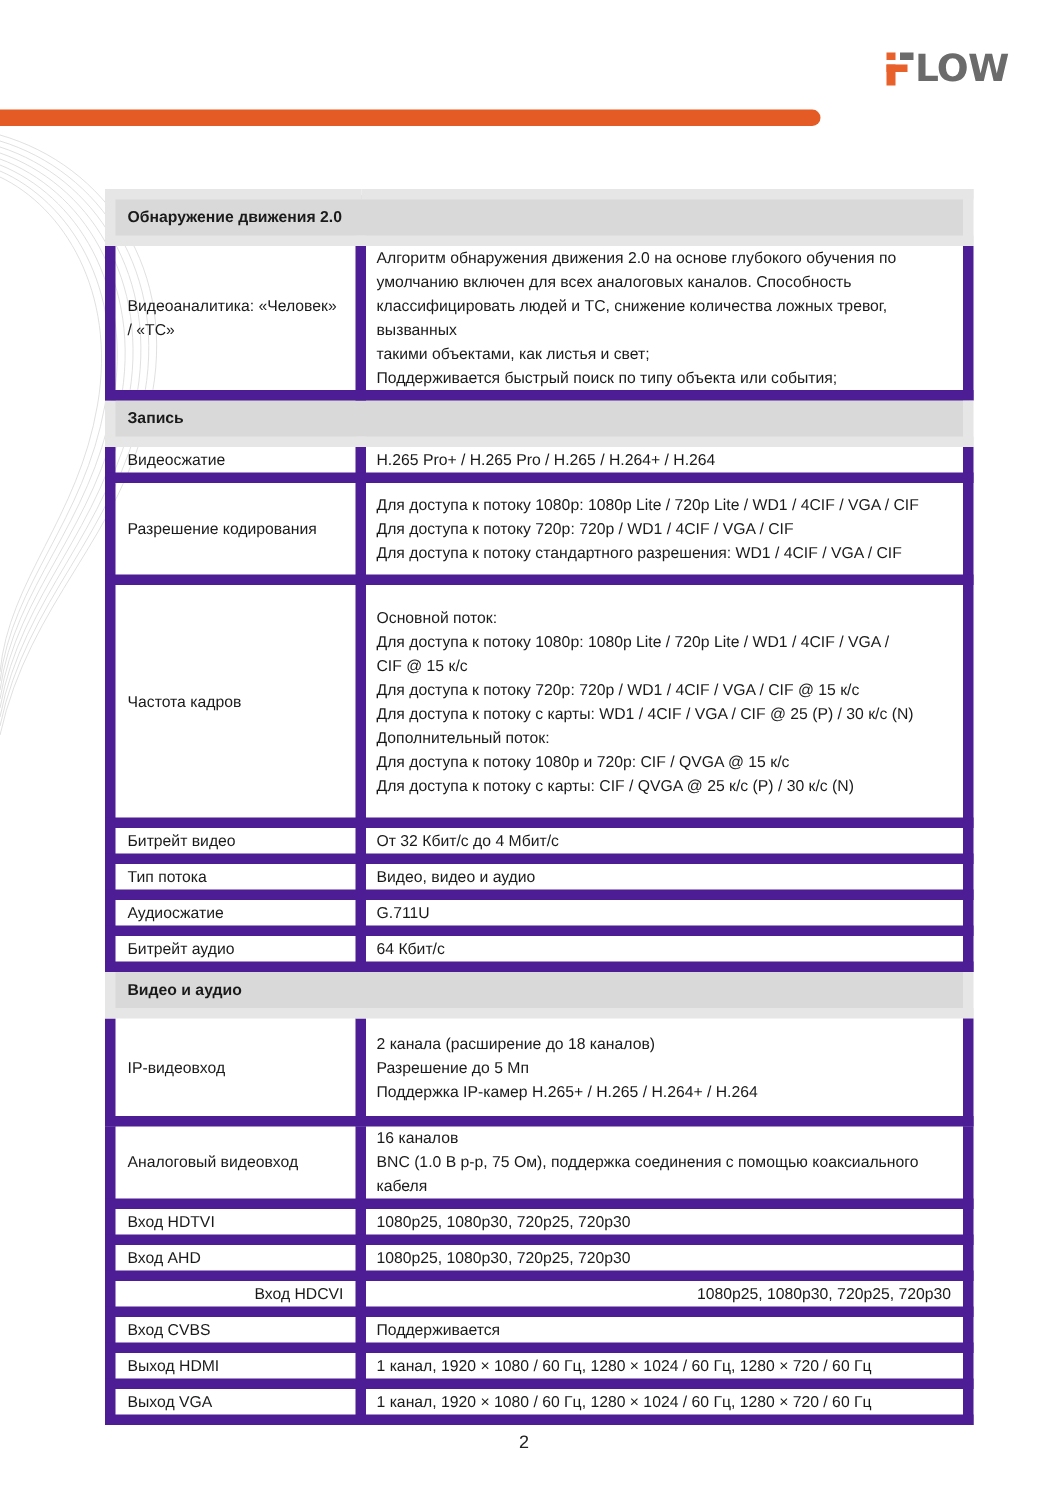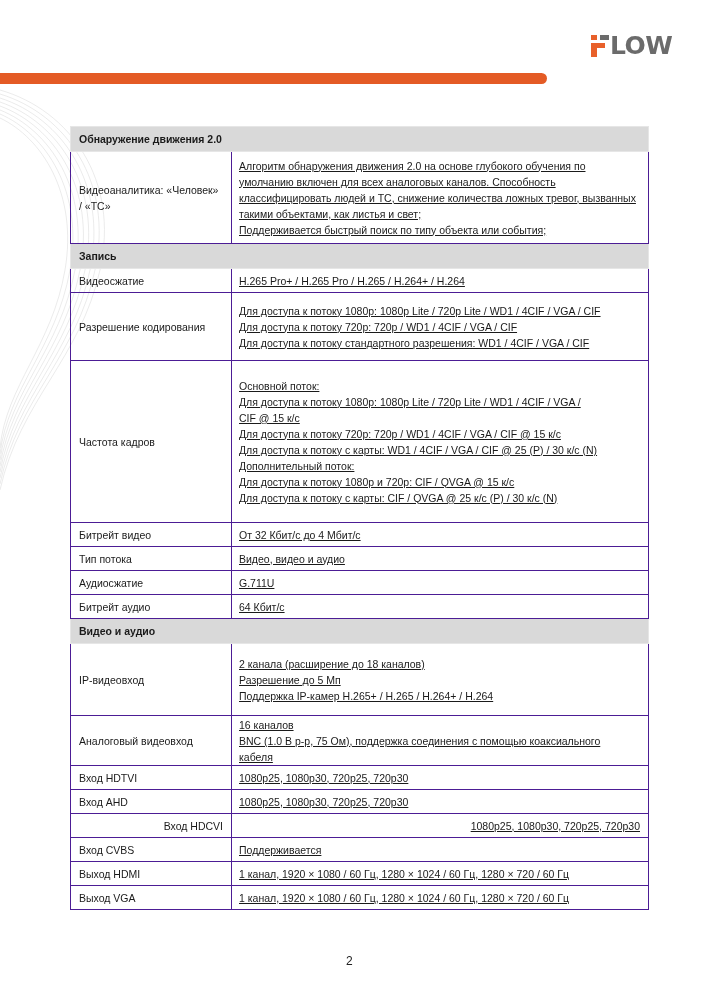--- a/index.html
+++ b/index.html
@@ -14,25 +14,25 @@
   .logo-f .stem { position: absolute; left: 0; top: 8px; width: 6px; height: 14px; background: #e8602a; }
   .logo-text { font-family: "DejaVu Sans", sans-serif; font-weight: bold; font-size: 25px; line-height: 22px;
                color: #6b6b6b; letter-spacing: -0.5px; text-align: right; }
   .orange-bar { position: absolute; left: 0; top: 73px; width: 547px; height: 11px; background: #e45b25;
                 border-radius: 0 6px 6px 0; }
   .section-title { position: absolute; left: 72px; top: 100px; font-size: 15px; font-weight: bold; color: #0f766e; margin-top: 24px; }
   .section-title .bullet { display: inline-block; width: 3px; height: 3px; background: #111; margin-right: 5px;
                            vertical-align: middle; position: relative; top: -2px; }
   table.spec { position: absolute; left: 70px; top: 126px; width: 579px; border-collapse: collapse;
                font-size: 10.5px; line-height: 16px; }
-  table.spec td { border: 1px solid #4c1d95; vertical-align: middle; padding: 0 8px; }
+  table.spec td { border: 7px solid #4c1d95; vertical-align: middle; padding: 0 8px; }
   table.spec td.label { width: 144px; }
   table.spec td.value { padding-left: 7px; }
   tr.group td { background: #d9d9d9; font-weight: bold; height: 24px; border-color: #e6e6e6; }
-  .line { display: block; text-decoration: underline; }
+  .line { display: block; }
   .page-num { position: absolute; left: 346px; top: 954px; font-size: 12px; color: #222; }
 </style>
 </head>
 <body>
 
 <svg class="bg-swirl" viewBox="0 0 140 430">
   <g fill="none" stroke="#d6d6d6" stroke-width="0.5">
     <path d="M0,20 C70,40 120,110 100,200 C80,290 20,330 0,420"></path>
     <path d="M0,24 C66,44 114,112 95,200 C76,288 18,328 0,414"></path>
     <path d="M0,28 C62,48 108,114 90,200 C72,286 16,326 0,408"></path>

